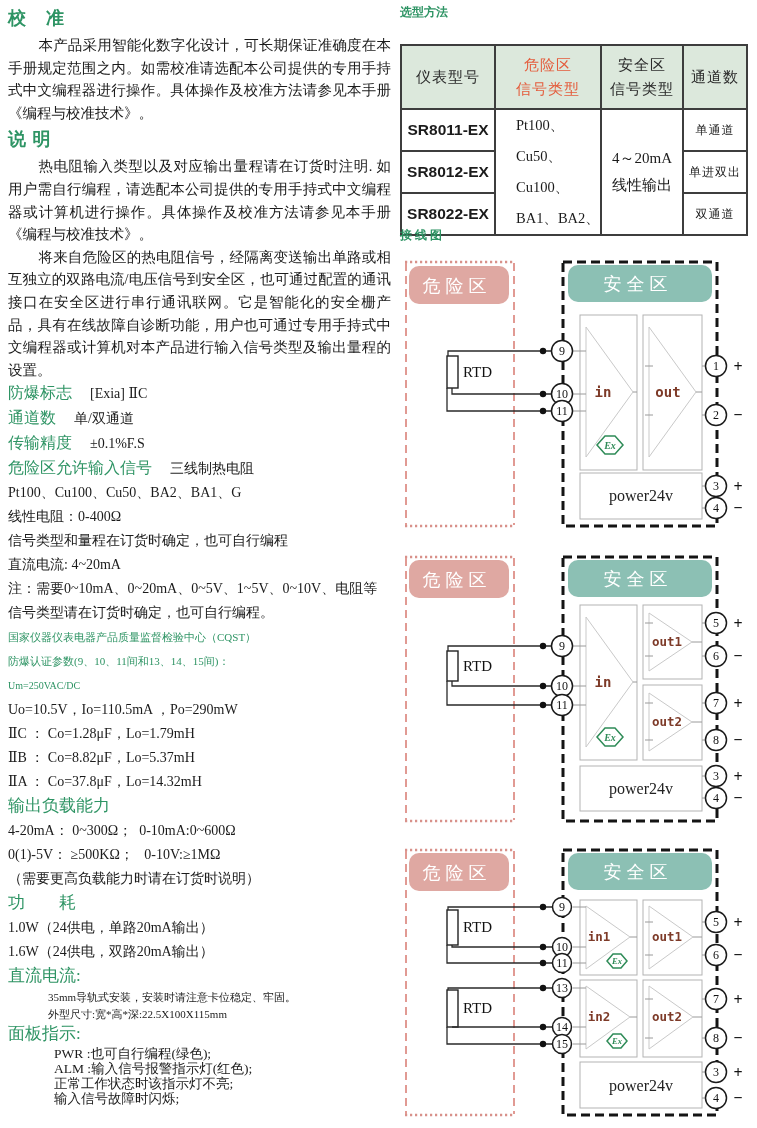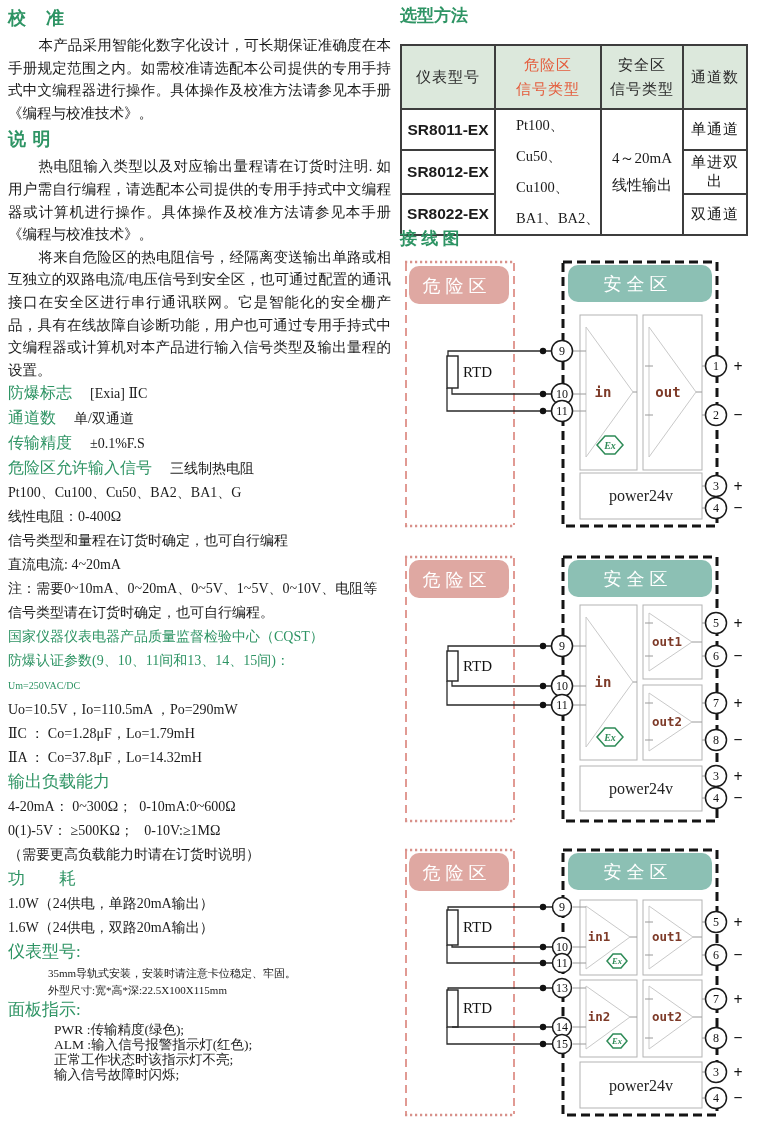--- a/index.html
+++ b/index.html
@@ -12,41 +12,41 @@
   .lab,.val{white-space:pre-wrap;}
   .lab:empty,.val:empty{display:none;}
   .lab{color:#2e9464;}
   .h1{margin:2px 0 3px;}
   .h1 .lab{font-size:18px;font-weight:600;letter-spacing:1px;line-height:26px;}
   .para{font-size:14.5px;line-height:22.6px;text-align:justify;text-indent:2.1em;}
   .spec,.plain,.ghead,.gbig,.gmed{font-size:14px;line-height:24px;}
   .spec .lab{font-size:16px;text-align:center;}
   .spec .val{margin-left:18px;}
   .ghead .lab{font-size:17px;font-weight:500;}
-  .gbig .lab{font-size:14px;font-weight:500;}
+  .gbig .lab{font-size:11px;font-weight:500;}
   .gmed .lab{font-size:10px;font-weight:500;}
   .ind{font-size:11px;line-height:16.5px;padding-left:40px;}
   .pnl{font-size:13.5px;line-height:14.8px;padding-left:46px;}
 
   
   .rcol{position:absolute;left:395px;top:0;width:362px;height:1128px;}
-  .rtitle{position:absolute;left:5px;color:#2e9464;font-size:17px;font-weight:600;white-space:pre;}
+  .rtitle{position:absolute;left:5px;color:#2e9464;font-size:12px;font-weight:600;white-space:pre;}
   #selTitle{top:4px;}
   #wireTitle{top:227px;}
 
   table.sel{position:absolute;left:5px;top:44px;width:346px;border-collapse:collapse;table-layout:fixed;}
   .sel th,.sel td{border:2px solid #3d3d3d;padding:0;overflow:hidden;}
   .sel th{background:#dce8dc;font-family:"Liberation Sans","DejaVu Sans",sans-serif;
           font-size:15px;font-weight:400;white-space:pre-line;height:62px;letter-spacing:1px;line-height:24px;color:#2b2b2b;}
   .sel th.red{color:#e45c3c;}
   .sel td{height:36px;background:#fff;}
   .sel td.model{font-family:"Liberation Sans","DejaVu Sans",sans-serif;font-size:15.5px;font-weight:600;text-align:center;margin-top:6px;}
   .sel td.hz{font-size:14.5px;line-height:31px;padding-left:20px;white-space:pre-line;}
   .sel td.sf{font-size:15px;line-height:27px;text-align:center;white-space:pre-line;}
-  .sel td.ch{font-family:"Liberation Sans","DejaVu Sans",sans-serif;font-size:15px;text-align:center;letter-spacing:1px;}
+  .sel td.ch{font-family:"Liberation Sans","DejaVu Sans",sans-serif;font-size:12px;text-align:center;letter-spacing:1px;}
 
   
   svg.diag{position:absolute;left:0;}
   #d1{top:259px;} #d2{top:554px;} #d3{top:846px;}
   .pdot{stroke:#d8918a;stroke-width:2.6;stroke-dasharray:2.2 2.8;fill:none;}
   .pside{stroke:#e19a93;stroke-width:2;stroke-dasharray:8 5;fill:none;}
   .hazfill{fill:#dfa8a2;}
   .safebox{fill:none;stroke:#141414;stroke-width:3;stroke-dasharray:9 5;}
   .safefill{fill:#8cc0b4;}
   .zonetext{font-family:"Liberation Sans","DejaVu Sans",sans-serif;font-size:18px;fill:#ffffff;letter-spacing:5px;text-anchor:middle;}
@@ -86,33 +86,34 @@
       <div class="line plain"><span class="val">Pt100、Cu100、Cu50、BA2、BA1、G</span></div>
       <div class="line plain"><span class="val">线性电阻：0-400Ω</span></div>
       <div class="line plain"><span class="val">信号类型和量程在订货时确定，也可自行编程</span></div>
       <div class="line plain"><span class="val">直流电流: 4~20mA</span></div>
       <div class="line plain"><span class="val">注：需要0~10mA、0~20mA、0~5V、1~5V、0~10V、电阻等信号类型请在订货时确定，也可自行编程。</span></div>
       <div class="line gbig"><span class="lab">国家仪器仪表电器产品质量监督检验中心（CQST）</span></div>
       <div class="line gbig"><span class="lab">防爆认证参数(9、10、11间和13、14、15间)：</span></div>
       <div class="line gmed"><span class="lab">Um=250VAC/DC</span></div>
       <div class="line plain"><span class="val">Uo=10.5V，Io=110.5mA ，Po=290mW</span></div>
       <div class="line plain"><span class="val">ⅡC ： Co=1.28μF，Lo=1.79mH</span></div>
+      <div class="line plain"><span class="val">ⅡB ： Co=8.82μF，Lo=5.37mH</span></div>
       <div class="line plain"><span class="val">ⅡA ： Co=37.8μF，Lo=14.32mH</span></div>
       <div class="line ghead"><span class="lab">输出负载能力</span></div>
       <div class="line plain"><span class="val">4-20mA： 0~300Ω；  0-10mA:0~600Ω</span></div>
       <div class="line plain"><span class="val">0(1)-5V： ≥500KΩ；   0-10V:≥1MΩ</span></div>
       <div class="line plain"><span class="val">（需要更高负载能力时请在订货时说明）</span></div>
       <div class="line ghead"><span class="lab">功　　耗</span></div>
       <div class="line plain"><span class="val">1.0W（24供电，单路20mA输出）</span></div>
       <div class="line plain"><span class="val">1.6W（24供电，双路20mA输出）</span></div>
-      <div class="line ghead"><span class="lab">仪表型号:</span></div>
+      <div class="line ghead"><span class="lab">直流电流:</span></div>
       <div class="line ind"><span class="val">35mm导轨式安装，安装时请注意卡位稳定、牢固。</span></div>
       <div class="line ind"><span class="val">外型尺寸:宽*高*深:22.5X100X115mm</span></div>
       <div class="line ghead"><span class="lab">面板指示:</span></div>
-      <div class="line pnl"><span class="val">PWR :传输精度(绿色);</span></div>
+      <div class="line pnl"><span class="val">PWR :也可自行编程(绿色);</span></div>
       <div class="line pnl"><span class="val">ALM :输入信号报警指示灯(红色);</span></div>
       <div class="line pnl"><span class="val">正常工作状态时该指示灯不亮;</span></div>
       <div class="line pnl"><span class="val">输入信号故障时闪烁;</span></div>
     </div>
 
   <div class="rcol">
 
     <div class="rtitle" id="selTitle">选型方法</div>
 
     <table class="sel">

